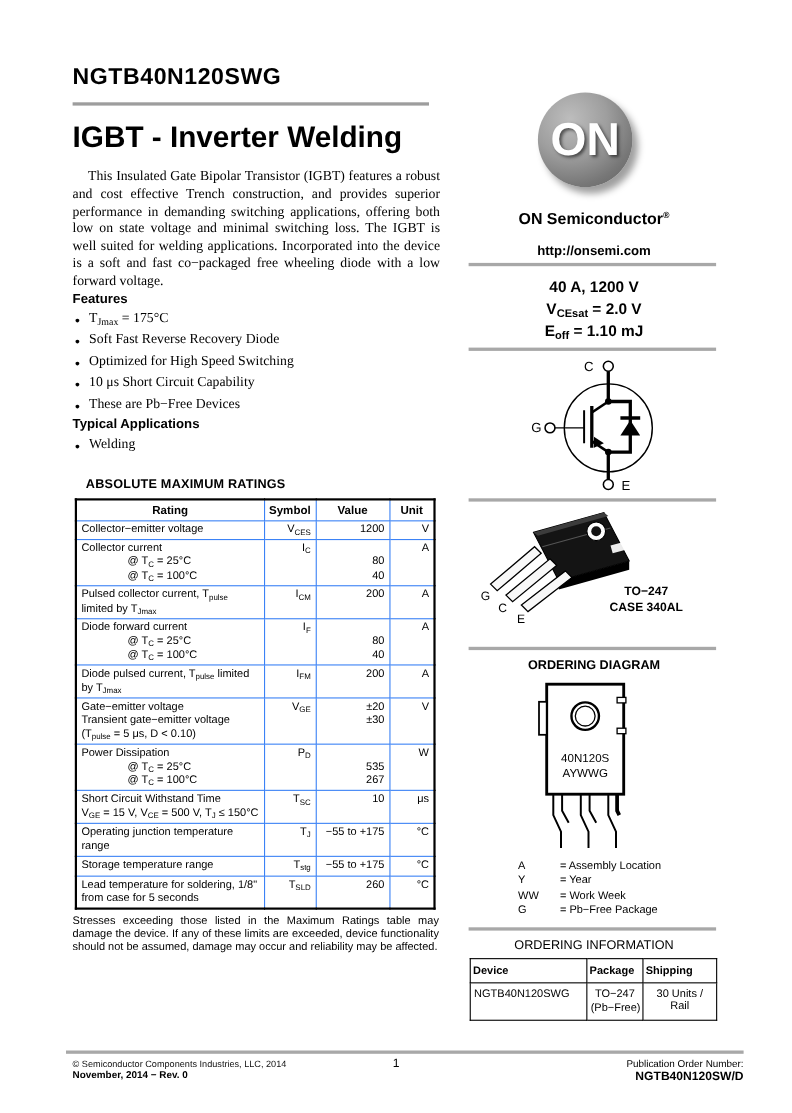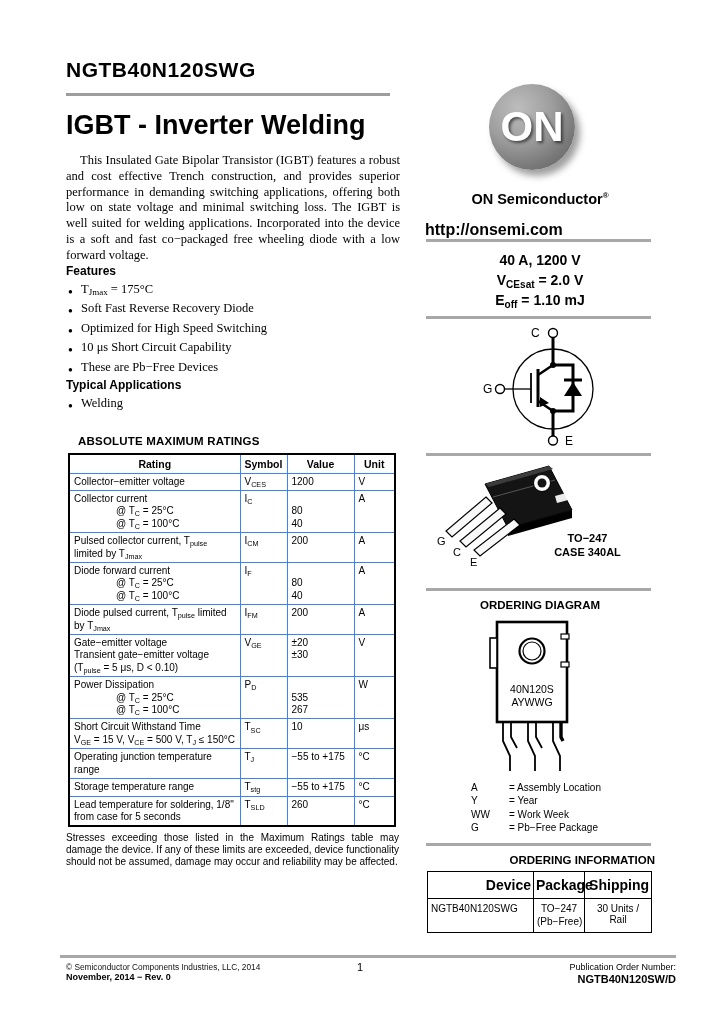--- a/index.html
+++ b/index.html
@@ -26,51 +26,51 @@
   .bullet { width:15px; font-size:8px; padding-top:3px; padding-left:2px; }
   .ratings-heading { font-size:11.5px; font-weight:bold; margin:20px 0 0 12px; letter-spacing:0.2px; }
 
   table.ratings { border-collapse:collapse; width:326px; margin-top:6px; margin-left:2px;
     border:2px solid #000; table-layout:fixed; }
   table.ratings th, table.ratings td { border:1px solid #3b82f6; vertical-align:top; }
   table.ratings th { font-size:10.5px; font-weight:bold; text-align:center; padding:3px 2px; }
   table.ratings td { font-size:10px; padding:2px 4px; }
   .rline { line-height:12.4px; }
   .rline.ind { padding-left:42px; }
-  .c-sym, .c-val, .c-unit { text-align:left; }
+  .c-sym, .c-val, .c-unit { text-align:right; }
   .vline { line-height:12.4px; min-height:12.4px; }
   .vline:empty::before { content:"\00a0"; }
   .note { font-size:10px; line-height:11.9px; margin-top:5px; width:333px; text-align:justify; }
 
   
   .right-col { position:absolute; left:425px; top:0; width:230px; height:1012px; }
   .rrule { position:absolute; left:1px; width:225px; height:3px; background:#a8a8a8; }
   .logo-circle {
     position:absolute; left:64px; top:84px; width:86px; height:86px; border-radius:50%;
     background:radial-gradient(circle at 34% 28%, #bdbdbd 0%, #9e9e9e 40%, #777 72%, #5f5f5f 100%);
     box-shadow:5px 6px 7px rgba(0,0,0,0.38);
     display:flex; align-items:center; justify-content:center;
   }
   .logo-text { color:#fff; font-size:42px; font-weight:bold; letter-spacing:0px;
     text-shadow:2px 2px 3px rgba(0,0,0,0.55); }
   .company { position:absolute; top:191px; width:100%; text-align:center; font-size:14.5px; font-weight:bold; }
-  .website { position:absolute; top:221px; width:100%; font-size:16px; font-weight:bold; }
+  .website { position:absolute; top:221px; width:100%; text-align:center; font-size:12px; font-weight:bold; }
   .specs { position:absolute; top:250px; width:100%; text-align:center; font-size:14px; font-weight:bold; line-height:20px; }
   .svg-abs { position:absolute; }
   .pkg-label { position:absolute; left:95px; top:531px; width:135px; text-align:center;
     font-size:11px; font-weight:bold; line-height:14px; }
   .marking-heading { position:absolute; top:599px; width:100%; text-align:center; font-size:11.5px; font-weight:bold; }
   .marking-legend { position:absolute; left:46px; top:781px; font-size:10px; }
   .legend-row { display:flex; line-height:13.4px; }
   .legend-key { width:38px; }
-  .ordering-heading { position:absolute; top:854px; width:100%; text-align:right; font-size:11.5px; font-weight:bold; }
+  .ordering-heading { position:absolute; top:854px; width:100%; text-align:center; font-size:11.5px; font-weight:normal; }
   table.ordering { position:absolute; left:2px; top:871px; border-collapse:collapse; width:224px;
     border:1.5px solid #000; table-layout:fixed; }
   table.ordering th, table.ordering td { border:1px solid #000; font-size:10px; }
-  table.ordering th { font-weight:bold; text-align:right; padding:5px 2px; font-size:14px; }
+  table.ordering th { font-weight:bold; text-align:left; padding:5px 2px; font-size:10px; }
   table.ordering td { padding:4px 3px; vertical-align:top; }
   td.o-device { text-align:left; padding-left:5px; }
   td.o-pkg, td.o-ship { text-align:center; }
   .oline { line-height:12.5px; }
 
   
   .footer-rule { position:absolute; left:60px; top:955px; width:616px; height:3px; background:#a8a8a8; }
   .foot-copy { position:absolute; left:66px; top:962px; font-size:8.3px; color:#111; }
   .foot-date { position:absolute; left:66px; top:972px; font-size:9px; font-weight:bold; }
   .foot-page { position:absolute; left:0; top:961px; width:720px; text-align:center; font-size:11px; }

